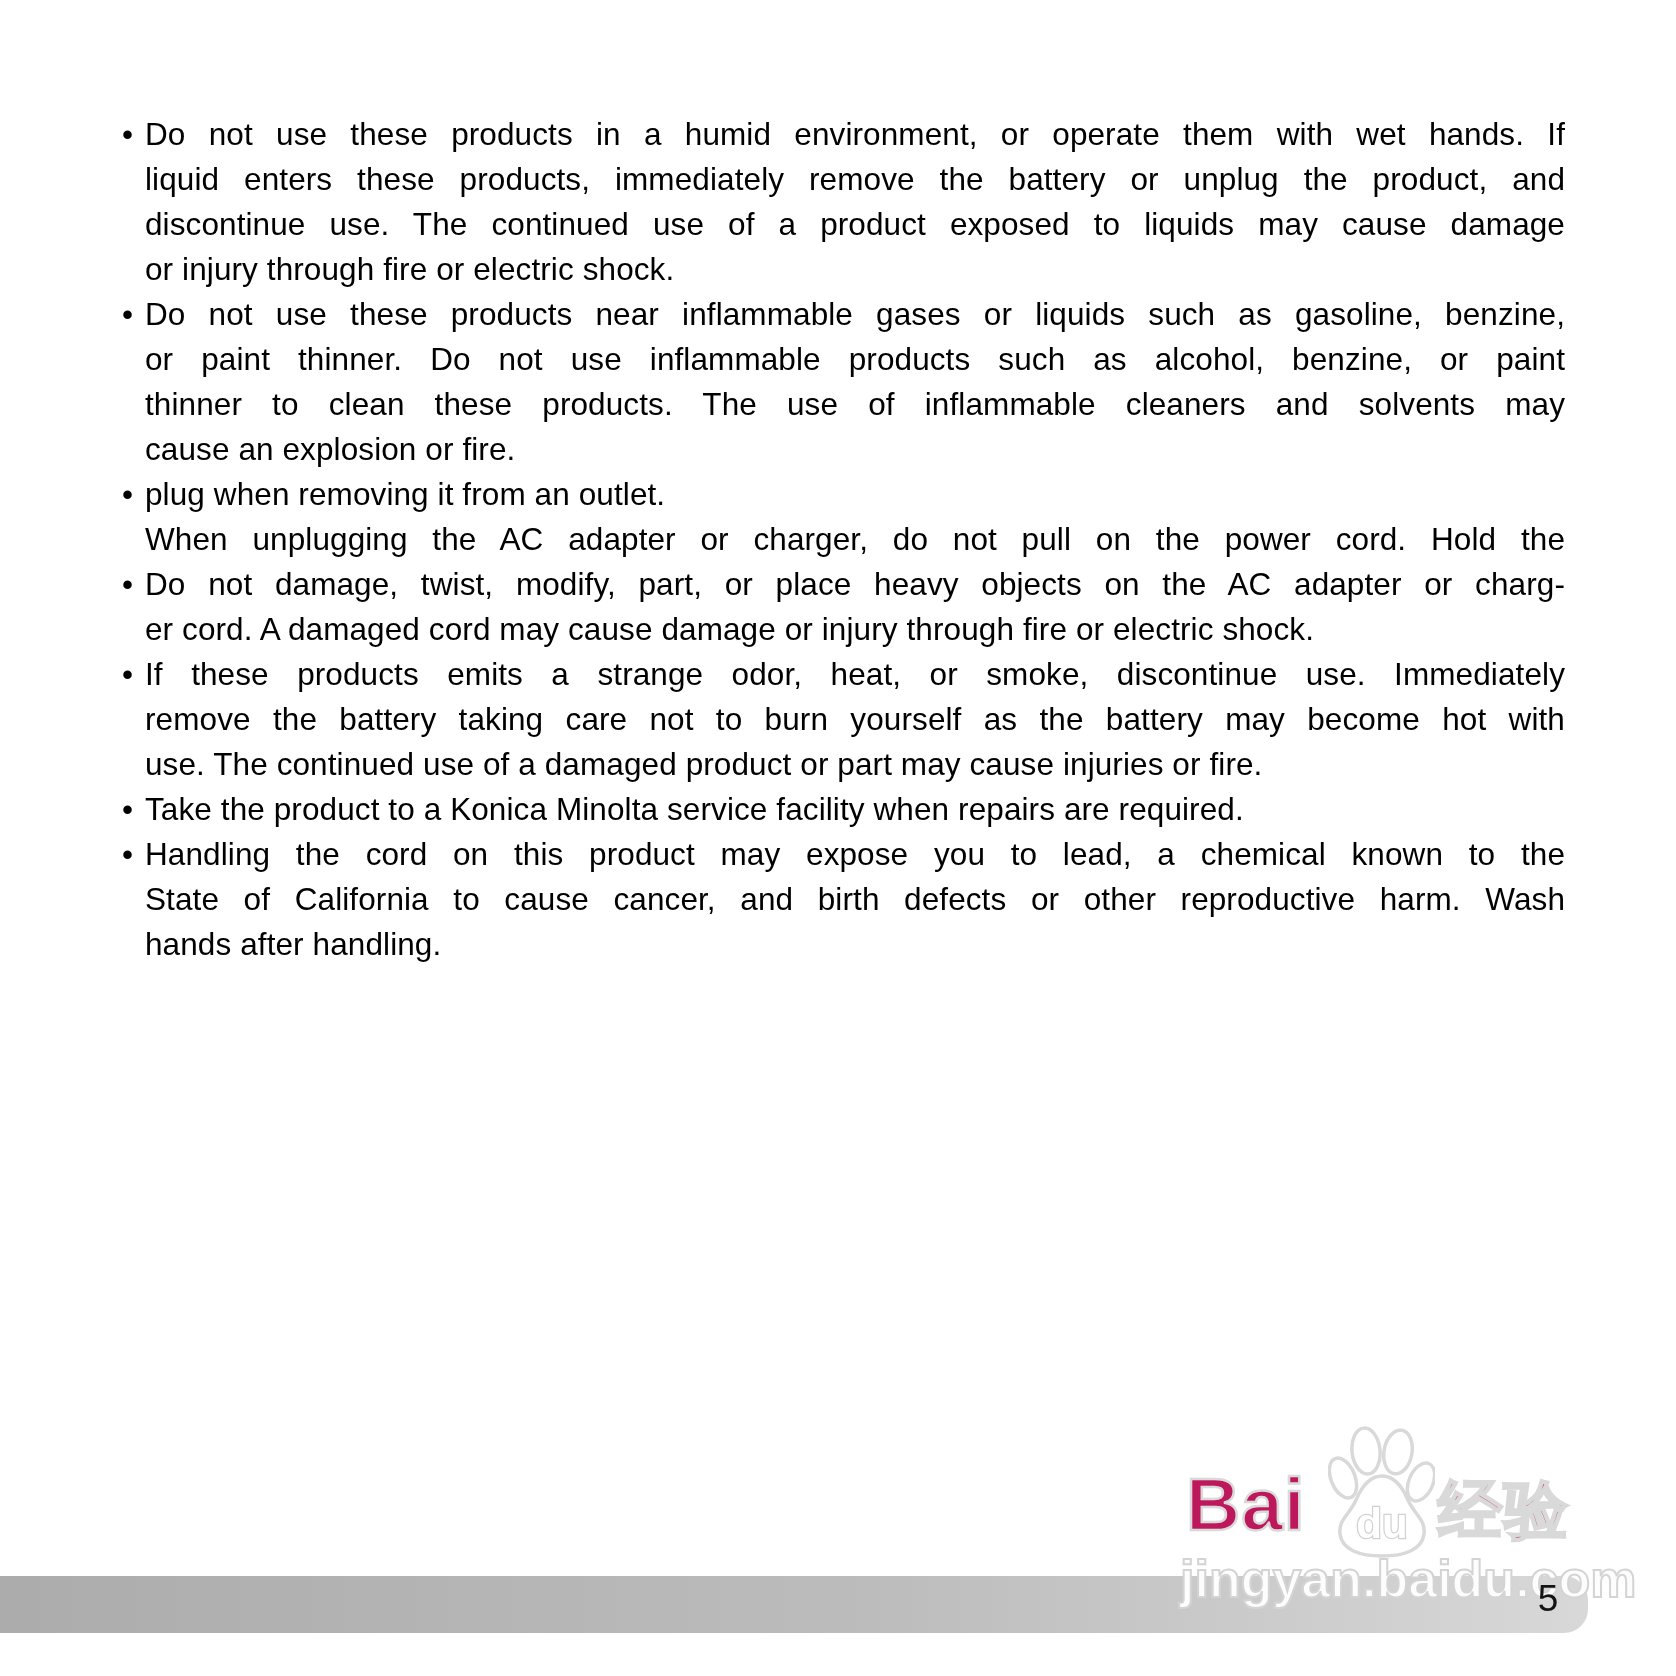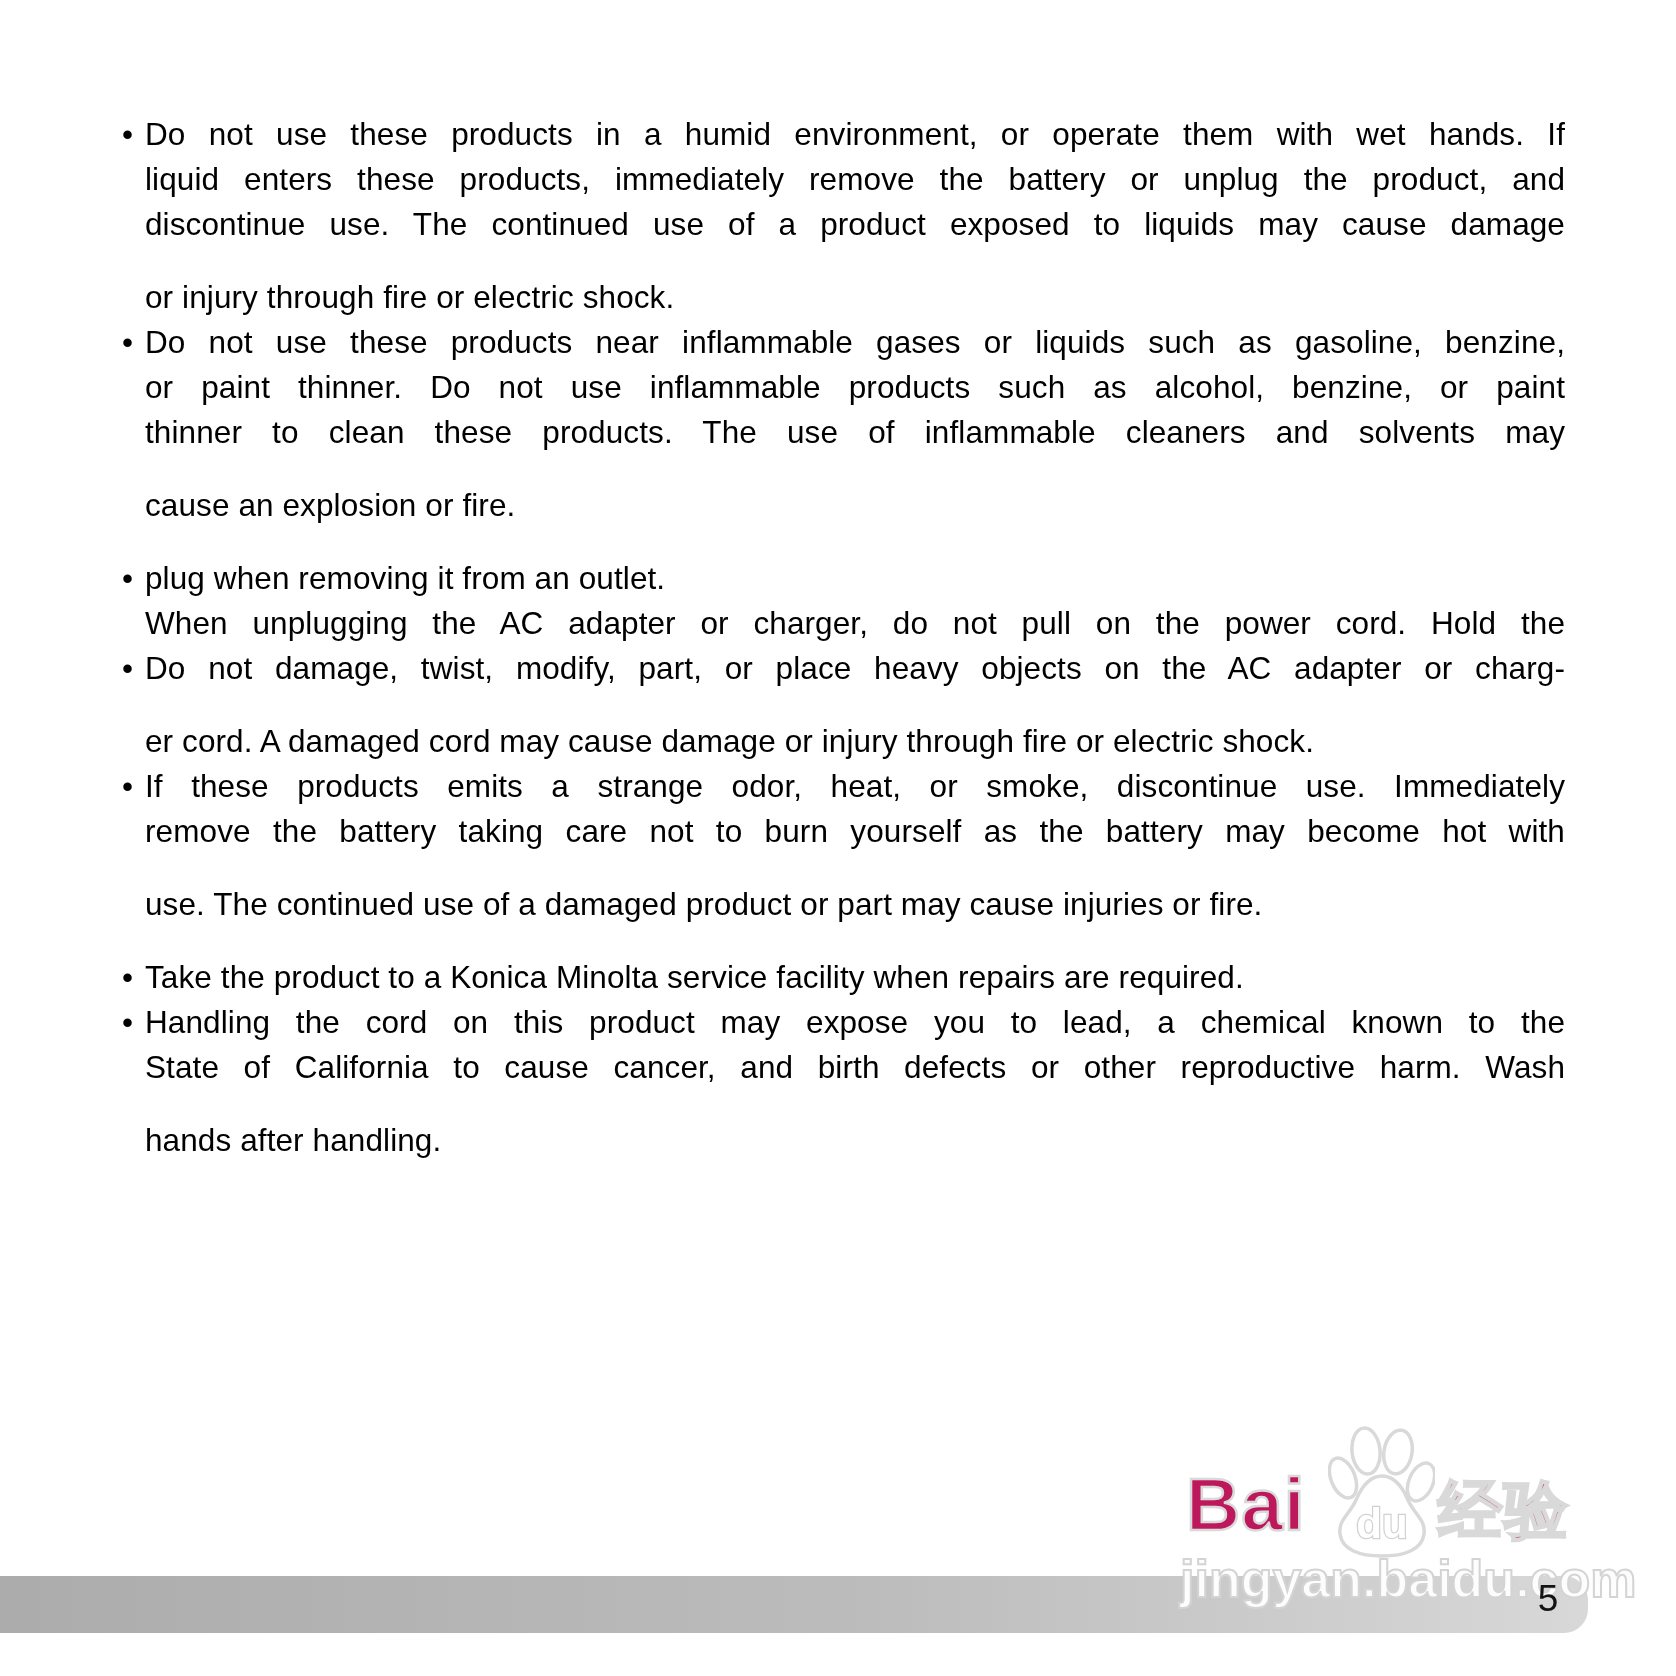--- a/index.html
+++ b/index.html
@@ -36,21 +36,20 @@
   }
   .bline {
     height: 45px;
     text-align: justify;
     text-align-last: justify;
     white-space: normal;
     overflow: hidden;
   }
   .bline.last {
     text-align-last: left;
-    margin-top: 28px;
   }
 
   
   .footer-bar {
     position: absolute;
     left: 0;
     top: 1576px;
     width: 1588px;
     height: 57px;
     border-radius: 0 24px 24px 0;

